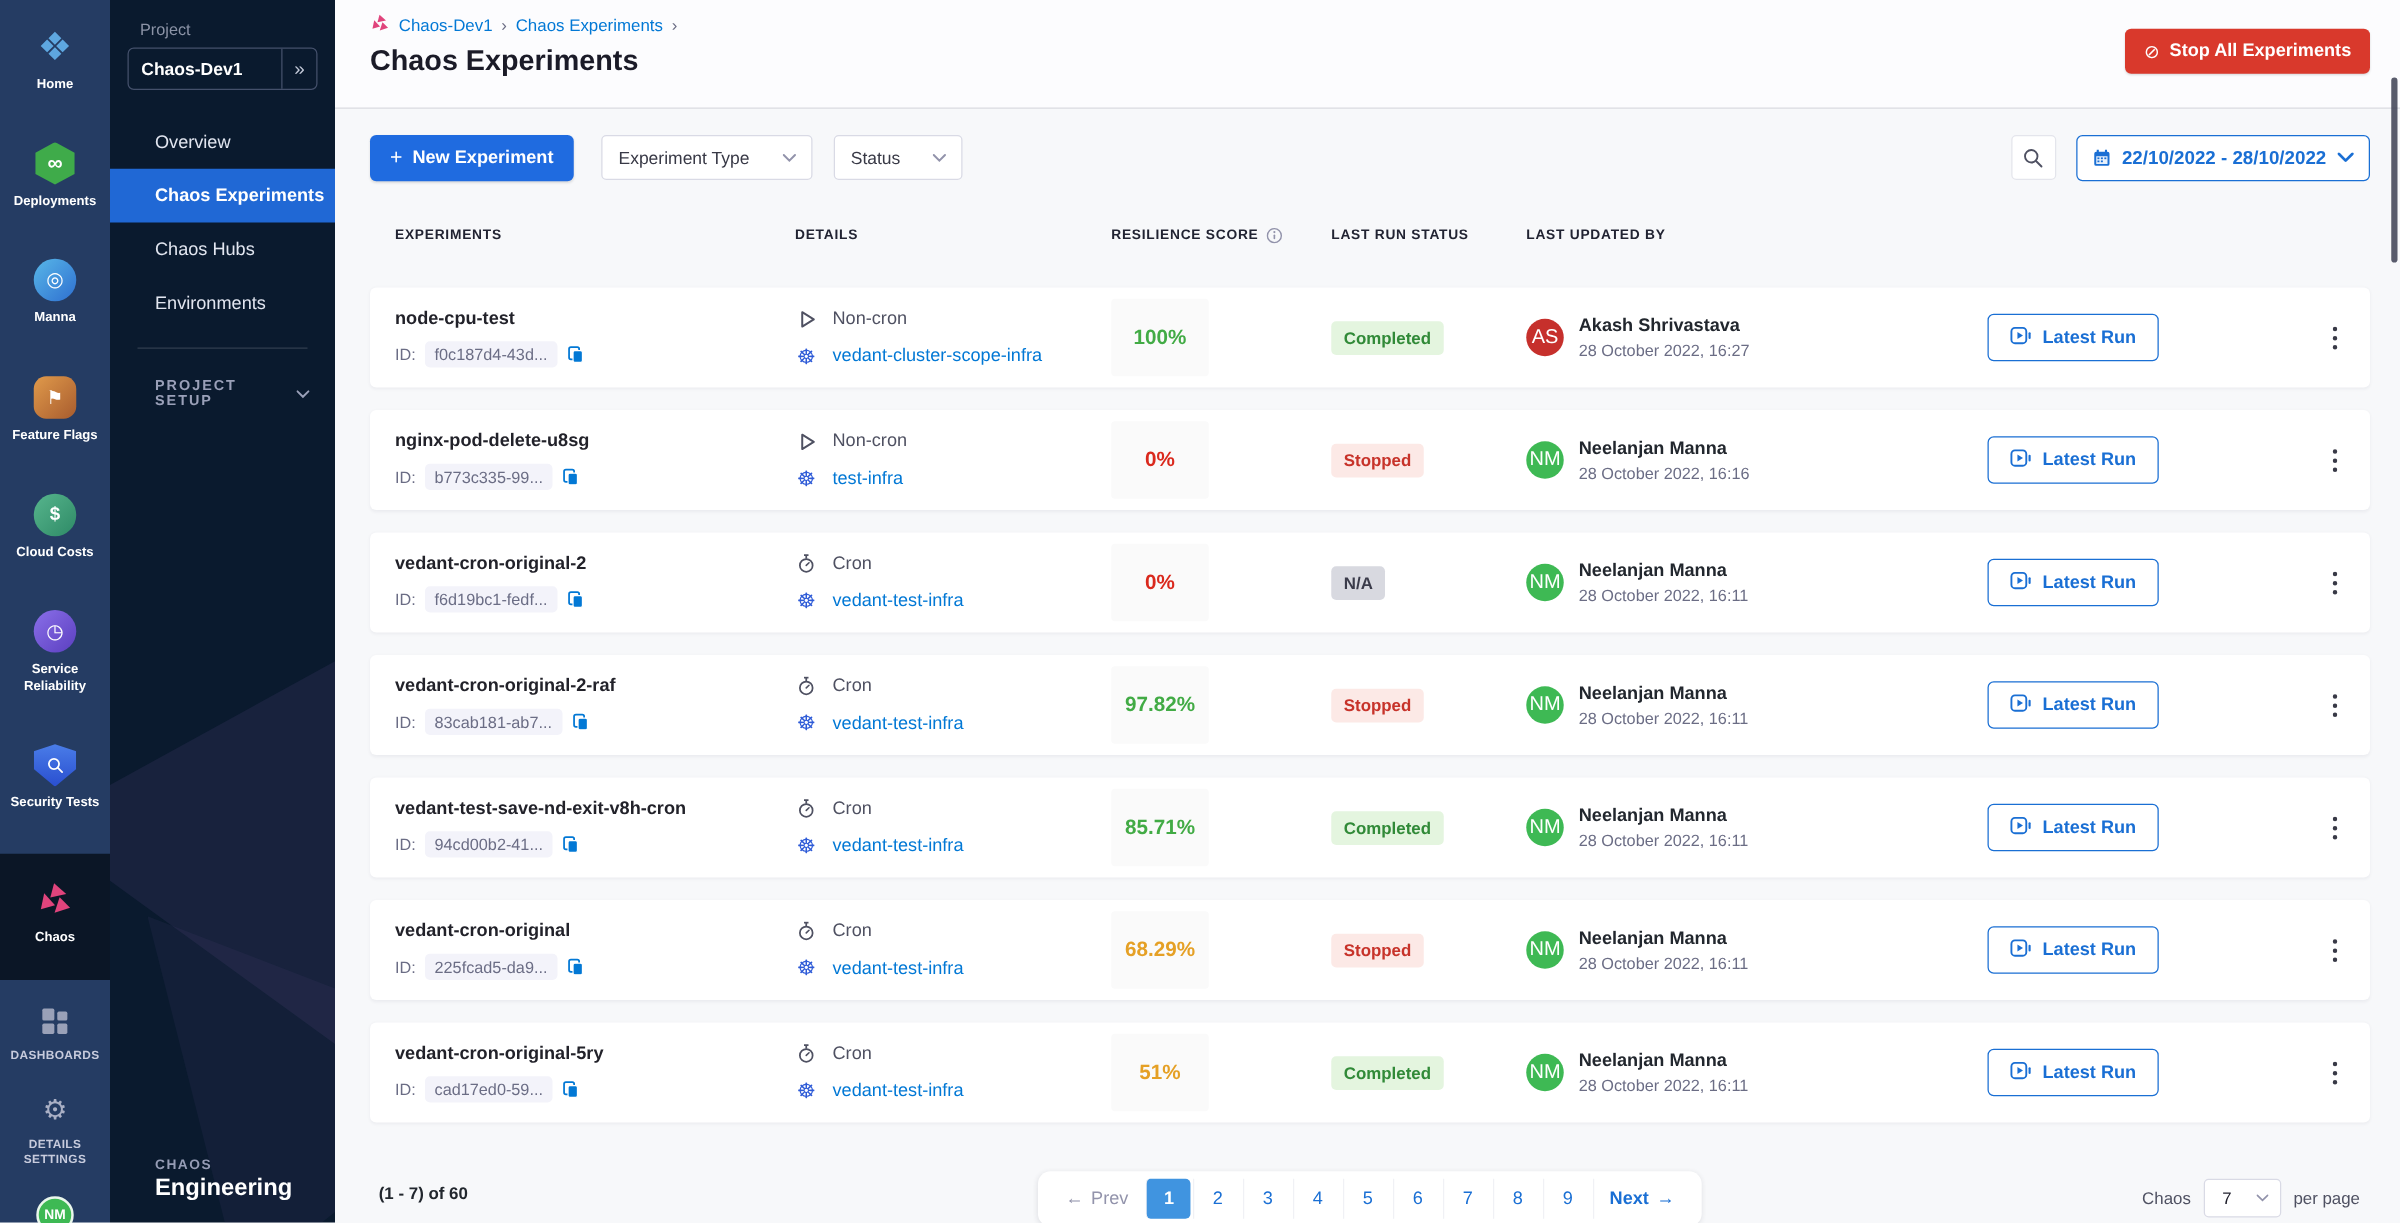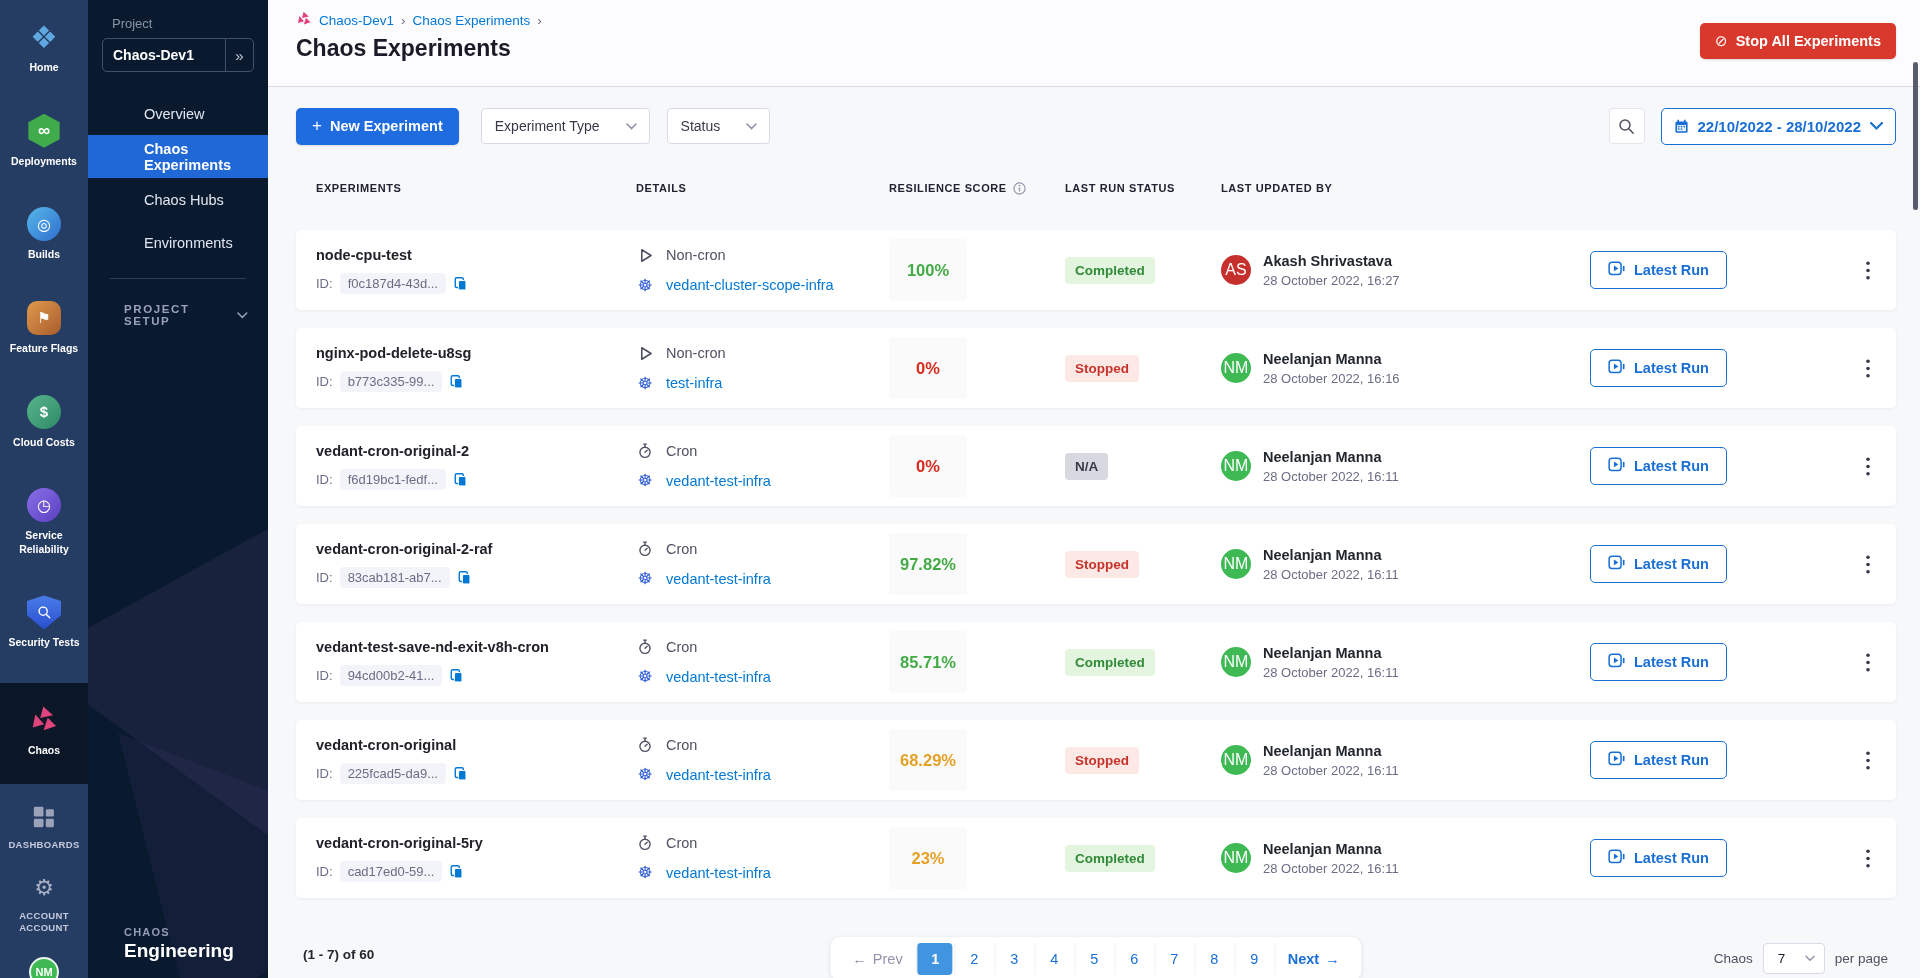--- a/index.html
+++ b/index.html
@@ -37,21 +37,21 @@
 .nav .wm1,.nav .wm2{position:absolute;background:#5b4a86;opacity:.18}
 .nav .wm1{width:420px;height:420px;left:-60px;top:430px;clip-path:polygon(0 55%,100% 0,62% 100%)}
 .nav .wm2{width:300px;height:330px;left:30px;top:700px;clip-path:polygon(0 10%,100% 45%,25% 100%);opacity:.12}
 .proj-label{position:relative;margin:16px 0 0 24px;font-size:13px;color:#8b93a6}
 .proj-box{position:relative;margin:7px 14px 0 14px;height:34px;border:1px solid #44506b;border-radius:5px;
   display:flex;align-items:center}
 .proj-name{flex:1;padding-left:10px;font-size:14px;font-weight:700;color:#fff;white-space:nowrap;overflow:hidden}
 .proj-collapse{width:28px;height:32px;border-left:1px solid #44506b;color:#c3c9d8;font-size:15px;
   display:flex;align-items:center;justify-content:center;cursor:pointer}
 .nav-items{position:relative;margin-top:20px}
-.nav-item{height:43px;display:flex;align-items:center;padding-left:56px;font-size:14.5px;color:#e2e6f0;cursor:pointer}
+.nav-item{height:43px;display:flex;align-items:center;padding-left:36px;font-size:14.5px;color:#e2e6f0;cursor:pointer}
 .nav-item.selected{background:#2068d5;color:#fff;font-weight:600}
 .nav-divider{margin:14px 22px 0 22px;border-top:1px solid rgba(255,255,255,.16)}
 .nav-section{position:relative;margin:24px 20px 0 36px;display:flex;align-items:center;justify-content:space-between;
   font-size:11.5px;letter-spacing:1.6px;color:#9aa0b8;font-weight:600;cursor:pointer}
 .nav-section svg{color:#9aa0b8}
 .brand{position:absolute;left:36px;bottom:16px}
 .brand .b-top{font-size:11px;letter-spacing:1.2px;color:#959cb5;font-weight:600}
 .brand .b-bottom{font-size:19px;font-weight:700;color:#fff;margin-top:2px}
 
 
@@ -143,21 +143,21 @@
       <div class="rail-item">
         <span class="ri ri-home">❖</span>
         <span class="lbl" style="max-width:76px">Home</span>
       </div>
       <div class="rail-item">
         <span class="ri ri-deployments">∞</span>
         <span class="lbl" style="max-width:76px">Deployments</span>
       </div>
       <div class="rail-item">
         <span class="ri ri-builds">◎</span>
-        <span class="lbl" style="max-width:76px">Builds</span>
+        <span class="lbl" style="max-width:76px">Manna</span>
       </div>
       <div class="rail-item">
         <span class="ri ri-feature-flags">⚑</span>
         <span class="lbl" style="max-width:76px">Feature Flags</span>
       </div>
       <div class="rail-item">
         <span class="ri ri-cloud-costs">$</span>
         <span class="lbl" style="max-width:76px">Cloud Costs</span>
       </div>
       <div class="rail-item">
@@ -195,21 +195,21 @@
               <rect x="11.4" y="4" width="6.2" height="5.6" rx="1"></rect>
               <rect x="2.2" y="11.4" width="7.4" height="6.4" rx="1"></rect>
               <rect x="11.4" y="11.4" width="6.2" height="6.4" rx="1"></rect>
             </g>
           </svg>
       </span>
       <span class="lbl">DASHBOARDS</span>
     </div>
     <div class="rail-item">
       <span class="ri ri-account-settings">⚙</span>
-      <span class="lbl" style="max-width:70px">ACCOUNT ACCOUNT</span>
+      <span class="lbl" style="max-width:70px">DETAILS SETTINGS</span>
     </div>
     <div class="rail-avatar">NM</div>
   </div>
 </nav>
 
 <nav class="nav">
   <div class="wm1"></div>
   <div class="wm2"></div>
   <div class="proj-label">Project</div>
   <div class="proj-box">
@@ -749,21 +749,21 @@
         <span class="dtext">Cron</span>
       </div>
       <div class="dline">
         <span class="dicon">
               <span class="k8s-glyph">☸</span>
             </span>
         <a class="infra">vedant-test-infra</a>
       </div>
     </div>
     <div class="c3">
-      <div class="score amber">23%</div>
+      <div class="score amber">51%</div>
     </div>
     <div class="c4">
       <span class="badge green">Completed</span>
     </div>
     <div class="c5">
       <span class="avatar" style="background: rgb(62, 185, 84);">NM</span>
       <span class="who">
         <div class="uname">Neelanjan Manna</div>
         <div class="udate">28 October 2022, 16:11</div>
       </span>

